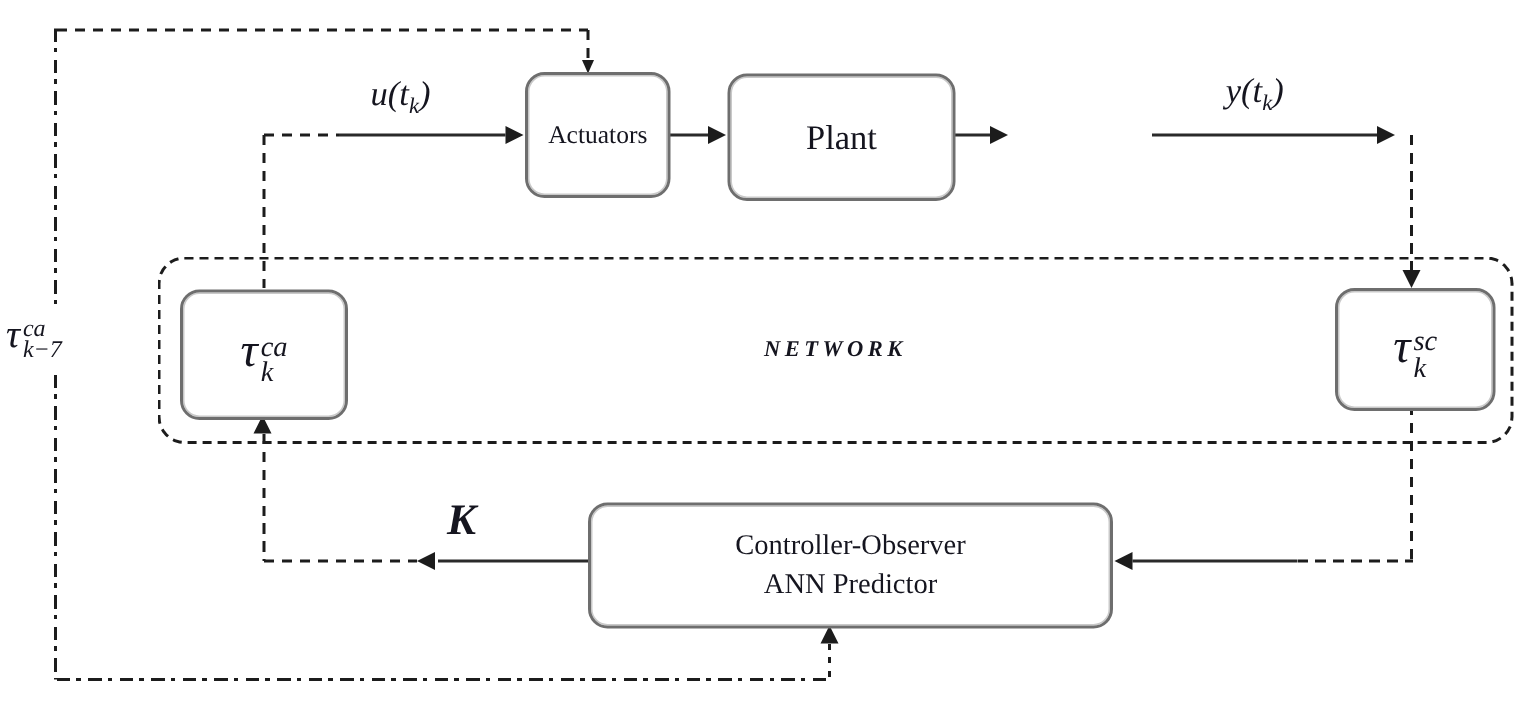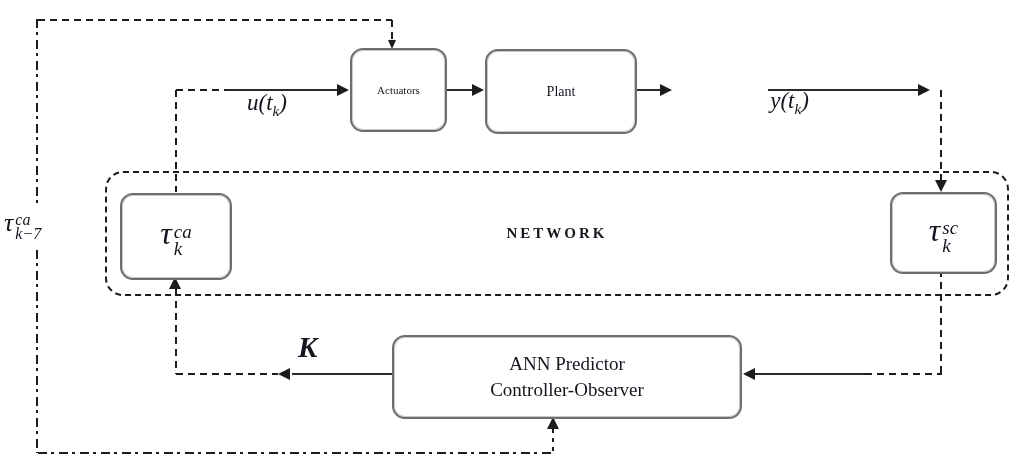--- a/index.html
+++ b/index.html
@@ -33,35 +33,35 @@
   .arr { position:absolute; width:0; height:0; }
   .arr-r { border-top:6px solid transparent; border-bottom:6px solid transparent; border-left:12px solid #1c1c1c; }
   .arr-l { border-top:6px solid transparent; border-bottom:6px solid transparent; border-right:12px solid #1c1c1c; }
   .arr-u { border-left:6px solid transparent; border-right:6px solid transparent; border-bottom:12px solid #1c1c1c; }
   .arr-d { border-left:6px solid transparent; border-right:6px solid transparent; border-top:12px solid #1c1c1c; }
   .arr-d-sm { border-left:4px solid transparent; border-right:4px solid transparent; border-top:9px solid #1c1c1c; }
   
   .math { font-style:italic; white-space:nowrap; }
   .tau-big { font-size:32px; font-style:italic; }
   .ss { display:inline-flex; flex-direction:column; align-items:flex-start; font-size:19px; line-height:0.92; vertical-align:middle; margin-left:2px; font-style:italic; }
-  .sig { position:absolute; font-style:italic; font-size:23px; text-align:center;margin-top:40px; }
+  .sig { position:absolute; font-style:italic; font-size:23px; text-align:center; }
   .sig sub { font-size:15px; }
   .k-label { position:absolute; font-style:italic; font-size:29px; font-weight:bold; }
   .tau-prev { position:absolute; background:#fff; padding:3px 2px; z-index:5; }
   .tau-prev .tau-big { font-size:26px; }
   .tau-prev .ss { font-size:16px; }
-  .block-label { font-size:11px; }
+  .block-label { font-size:17px; }
   .ctrl-label { font-size:19px; line-height:1.35; }
 </style>
 </head>
 <body>
 
 <div id="canvas">
 
-  <div class="net" style="left:105px; top:171px; width:900px; height:121px;">
+  <div class="net" style="left:105px; top:171px; width:900px; height:121px;font-style:italic;">
     <span class="net-label">NETWORK</span>
   </div>
 
   <div class="lh dash-h" style="left:38px; top:19px; width:354px;"></div>
   <div class="lv dash-v" style="left:391px; top:20px; height:20px;"></div>
 
   <div class="lv dashdot-v" style="left:36px; top:19px; height:434px;"></div>
 
   <div class="lh dashdot-h" style="left:38px; top:452px; width:516px;"></div>
   <div class="lv dot-v" style="left:552px; top:429px; height:24px;"></div>
@@ -93,21 +93,21 @@
   <div class="arr arr-l" style="left:743px; top:368px;"></div>
   <div class="arr arr-l" style="left:278px; top:368px;"></div>
   <div class="arr arr-u" style="left:169px; top:277px;"></div>
   <div class="arr arr-u" style="left:547px; top:417px;"></div>
 
   <div class="box" style="left:350px; top:48px; width:93px; height:80px;">
     <span class="block-label">Actuators</span>
   </div>
 
   <div class="box" style="left:485px; top:49px; width:148px; height:81px;">
-    <span class="block-label" style="font-size:14px;">Plant</span>
+    <span class="block-label" style="font-size:23px;">Plant</span>
   </div>
 
 
   <div class="box" style="left:120px; top:193px; width:108px; height:83px; z-index:3;">
     <span class="math">
       <span class="tau-big">τ</span><span class="ss">
           <span>ca</span>
           <span>k</span>
         </span>
     </span>
@@ -117,30 +117,30 @@
     <span class="math">
       <span class="tau-big">τ</span><span class="ss">
           <span>sc</span>
           <span>k</span>
         </span>
     </span>
   </div>
 
   <div class="box" style="left:392px; top:335px; width:346px; height:80px;">
     <div class="ctrl-label">
+      <div>Controller-Observer</div>
       <div>ANN Predictor</div>
-      <div>Controller-Observer</div>
     </div>
   </div>
 
   <div class="sig" style="left:222px; top:50px; width:90px;">
     <span>u(t</span><sub>k</sub><span>)</span>
   </div>
 
-  <div class="sig" style="left:747px; top:48px; width:85px;">
+  <div class="sig" style="left:794px; top:48px; width:85px;">
     <span>y(t</span><sub>k</sub><span>)</span>
   </div>
 
   <div class="k-label" style="left:298px; top:331px;">K</div>
 
   <div class="tau-prev math" style="left:2px; top:205px;">
     <span class="tau-big">τ</span><span class="ss">
         <span>ca</span>
         <span>k−7</span>
       </span>

